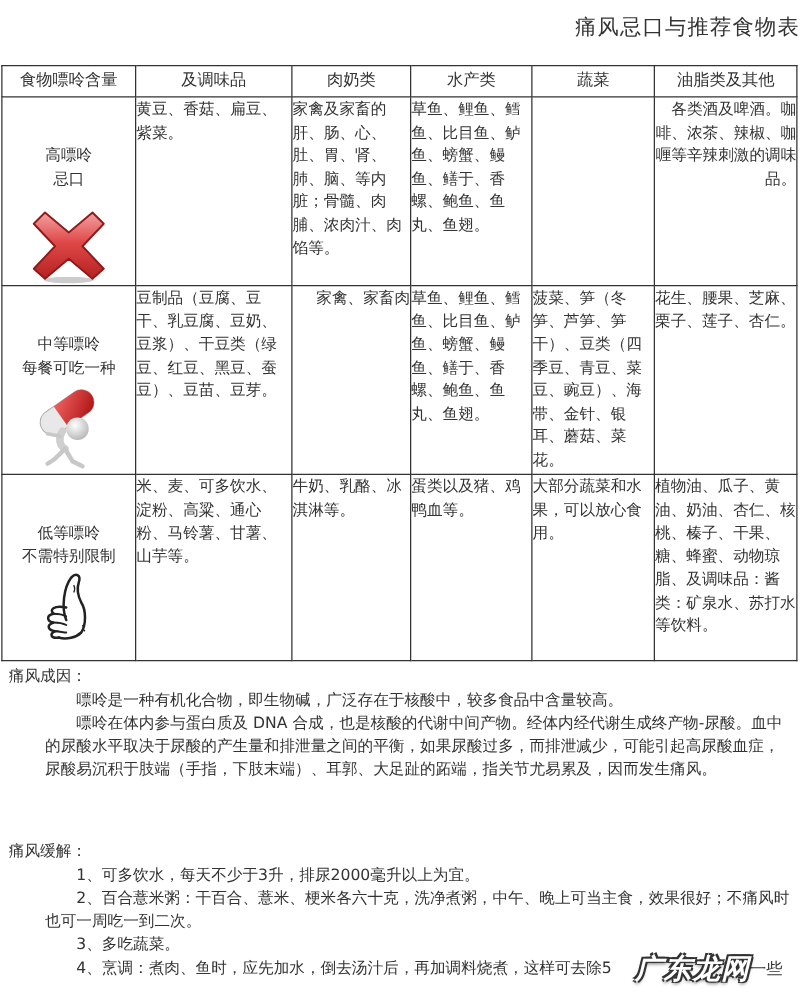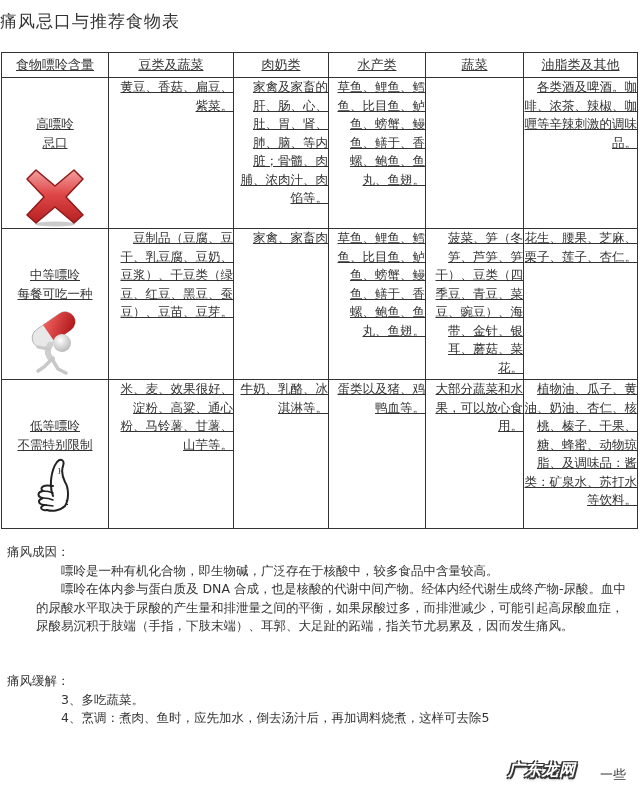--- a/index.html
+++ b/index.html
@@ -1,42 +1,42 @@
 <!DOCTYPE html>
 <html><head>
 <meta charset="utf-8">
 <style>
   html, body { margin:0; padding:0; }
   body {
     width:640px; height:801px; background:#ffffff; position:relative; overflow:hidden;
     font-family:"DejaVu Sans","Liberation Sans",sans-serif; color:#222;
   }
   .title {
-    position:absolute; left:0; top:10px; width:640px; text-align:left;
+    position:absolute; left:0; top:10px; width:640px; text-align:right;
     font-size:17px; color:#333; letter-spacing:1px;
   }
   table.grid {
     position:absolute; left:1px; top:52px; width:636px;
     border-collapse:collapse; table-layout:fixed;
   }
   table.grid td, table.grid th {
     border:1.5px solid #333; vertical-align:top; padding:0;
-    font-size:12.5px; line-height:18.5px; color:#333; font-weight:normal;text-decoration:underline;
+    font-size:12.5px; line-height:18.5px; color:#333; font-weight:normal;
   }
   table.grid th { height:24px; vertical-align:middle; text-align:center; font-size:13px; }
-  .cell { padding:1px 5px 0 5px; text-align:right; }
+  .cell { padding:1px 5px 0 5px; text-align:left; }
   .cell.left { text-align:right; }
   .rowlabel { text-align:center; padding-top:1px;margin-top:36px; }
   .icon-box { display:flex; justify-content:center; margin-top:14px; }
   .para {
     position:absolute; left:7px; width:628px; font-size:12.5px; line-height:18.5px; color:#333;
   }
   .indent { text-indent:25px;margin-left:29px; }
   .watermark {
-    position:absolute; left:508px; top:760px; font-size:16px; font-weight:bold; font-style:italic;
+    position:absolute; left:508px; top:760px; font-size:22px; font-weight:bold; font-style:italic;
     color:#ffffff; letter-spacing:1px;
     text-shadow: -1.5px -1.5px 0 #333, 1.5px -1.5px 0 #333, -1.5px 1.5px 0 #333, 1.5px 1.5px 0 #333, 0 2px 3px #666;
     font-family:"DejaVu Sans","Liberation Sans",sans-serif;
   }
   .wm-tail { position:absolute; left:600px; top:766px; font-size:13px; color:#333; }
 </style>
 </head>
 <body>
 
 <div class="title">痛风忌口与推荐食物表</div>
@@ -46,21 +46,21 @@
     <col style="width:107px">
       <col style="width:125px">
       <col style="width:95px">
     <col style="width:97px">
       <col style="width:98px">
       <col style="width:114px">
   </colgroup>
   <thead>
     <tr>
       <th>食物嘌呤含量</th>
-      <th>豆类及蔬菜</th>
+      <th>及调味品</th>
       <th>肉奶类</th>
       <th>水产类</th>
       <th>蔬菜</th>
       <th>油脂类及其他</th>
     </tr>
   </thead>
   <tbody>
 
     <tr style="height:151px">
       <td>
@@ -135,35 +135,37 @@
         <div class="icon-box" style="margin-top:2px">
           <svg width="44" height="62" viewBox="0 0 44 62">
             <path d="M20 40 C16 30 18 14 24 6 C28 2 32 4 30 10 C28 16 30 22 32 26 C36 32 36 44 32 50 C28 54 20 56 14 54" fill="none" stroke="#222" stroke-width="2" stroke-linecap="round"></path>
             <path d="M20 30 C10 28 6 32 10 35 C4 36 4 41 10 42 C4 44 5 48 11 49 C6 51 8 55 14 54" fill="none" stroke="#222" stroke-width="2" stroke-linecap="round"></path>
             <path d="M10 35 C14 35 18 36 20 37 M10 42 C14 42 18 43 20 44 M11 49 C14 49 18 50 20 50" fill="none" stroke="#222" stroke-width="1.5" stroke-linecap="round"></path>
             <path d="M26 12 C27 14 27 16 26 18" stroke="#222" stroke-width="1" fill="none"></path>
             <path d="M33 44 l1 2 M34 48 l1 1" stroke="#222" stroke-width="1"></path>
           </svg>
         </div>
       </td>
-      <td class="cell">米、麦、效果很好、淀粉、高粱、通心粉、马铃薯、甘薯、山芋等。</td>
+      <td class="cell">米、麦、可多饮水、淀粉、高粱、通心粉、马铃薯、甘薯、山芋等。</td>
       <td class="cell">牛奶、乳酪、冰淇淋等。</td>
       <td class="cell">蛋类以及猪、鸡鸭血等。</td>
       <td class="cell">大部分蔬菜和水果，可以放心食用。</td>
       <td class="cell">植物油、瓜子、黄油、奶油、杏仁、核桃、榛子、干果、糖、蜂蜜、动物琼脂、及调味品：酱类：矿泉水、苏打水等饮料。</td>
     </tr>
   </tbody>
 </table>
 
-<div class="para" style="top:543px">
+<div class="para" style="top:532px">
   <div>痛风成因：</div>
   <div class="indent">嘌呤是一种有机化合物，即生物碱，广泛存在于核酸中，较多食品中含量较高。</div>
   <div class="indent">嘌呤在体内参与蛋白质及 DNA 合成，也是核酸的代谢中间产物。经体内经代谢生成终产物-尿酸。血中的尿酸水平取决于尿酸的产生量和排泄量之间的平衡，如果尿酸过多，而排泄减少，可能引起高尿酸血症，尿酸易沉积于肢端（手指，下肢末端）、耳郭、大足趾的跖端，指关节尤易累及，因而发生痛风。</div>
 </div>
 
 <div class="para" style="top:672px">
   <div>痛风缓解：</div>
+  <div class="indent">1、可多饮水，每天不少于3升，排尿2000毫升以上为宜。</div>
+  <div class="indent">2、百合薏米粥：干百合、薏米、梗米各六十克，洗净煮粥，中午、晚上可当主食，效果很好；不痛风时也可一周吃一到二次。</div>
   <div class="indent">3、多吃蔬菜。</div>
   <div class="indent">4、烹调：煮肉、鱼时，应先加水，倒去汤汁后，再加调料烧煮，这样可去除5</div>
 </div>
 
 <div class="watermark">广东龙网</div>
 <div class="wm-tail">一些</div>
 
 </body></html>

